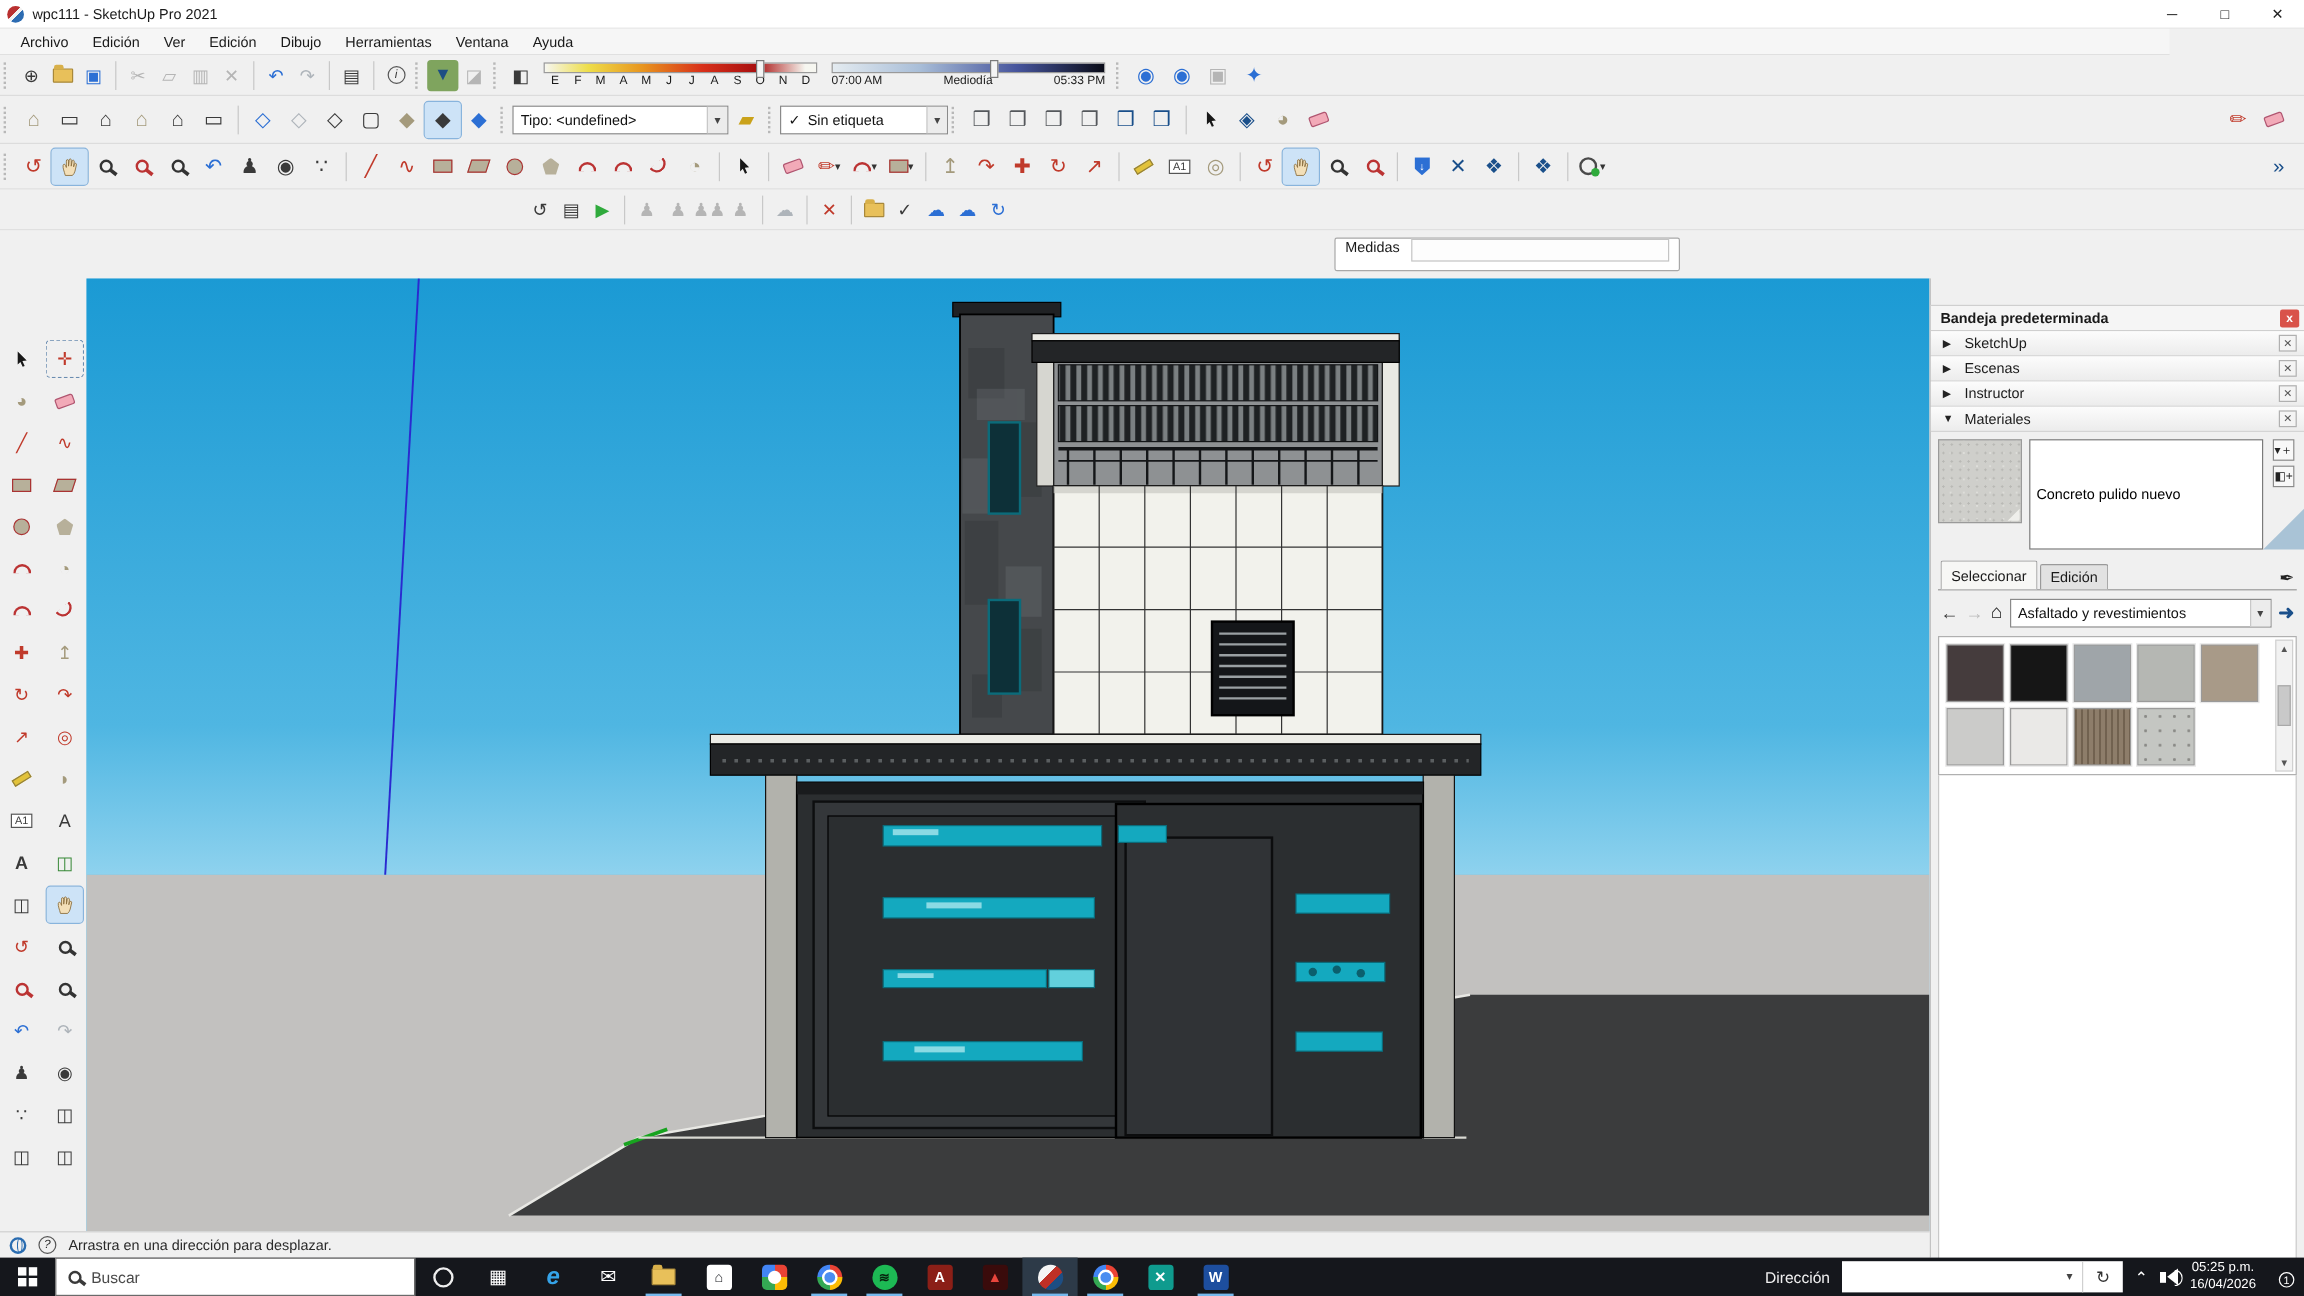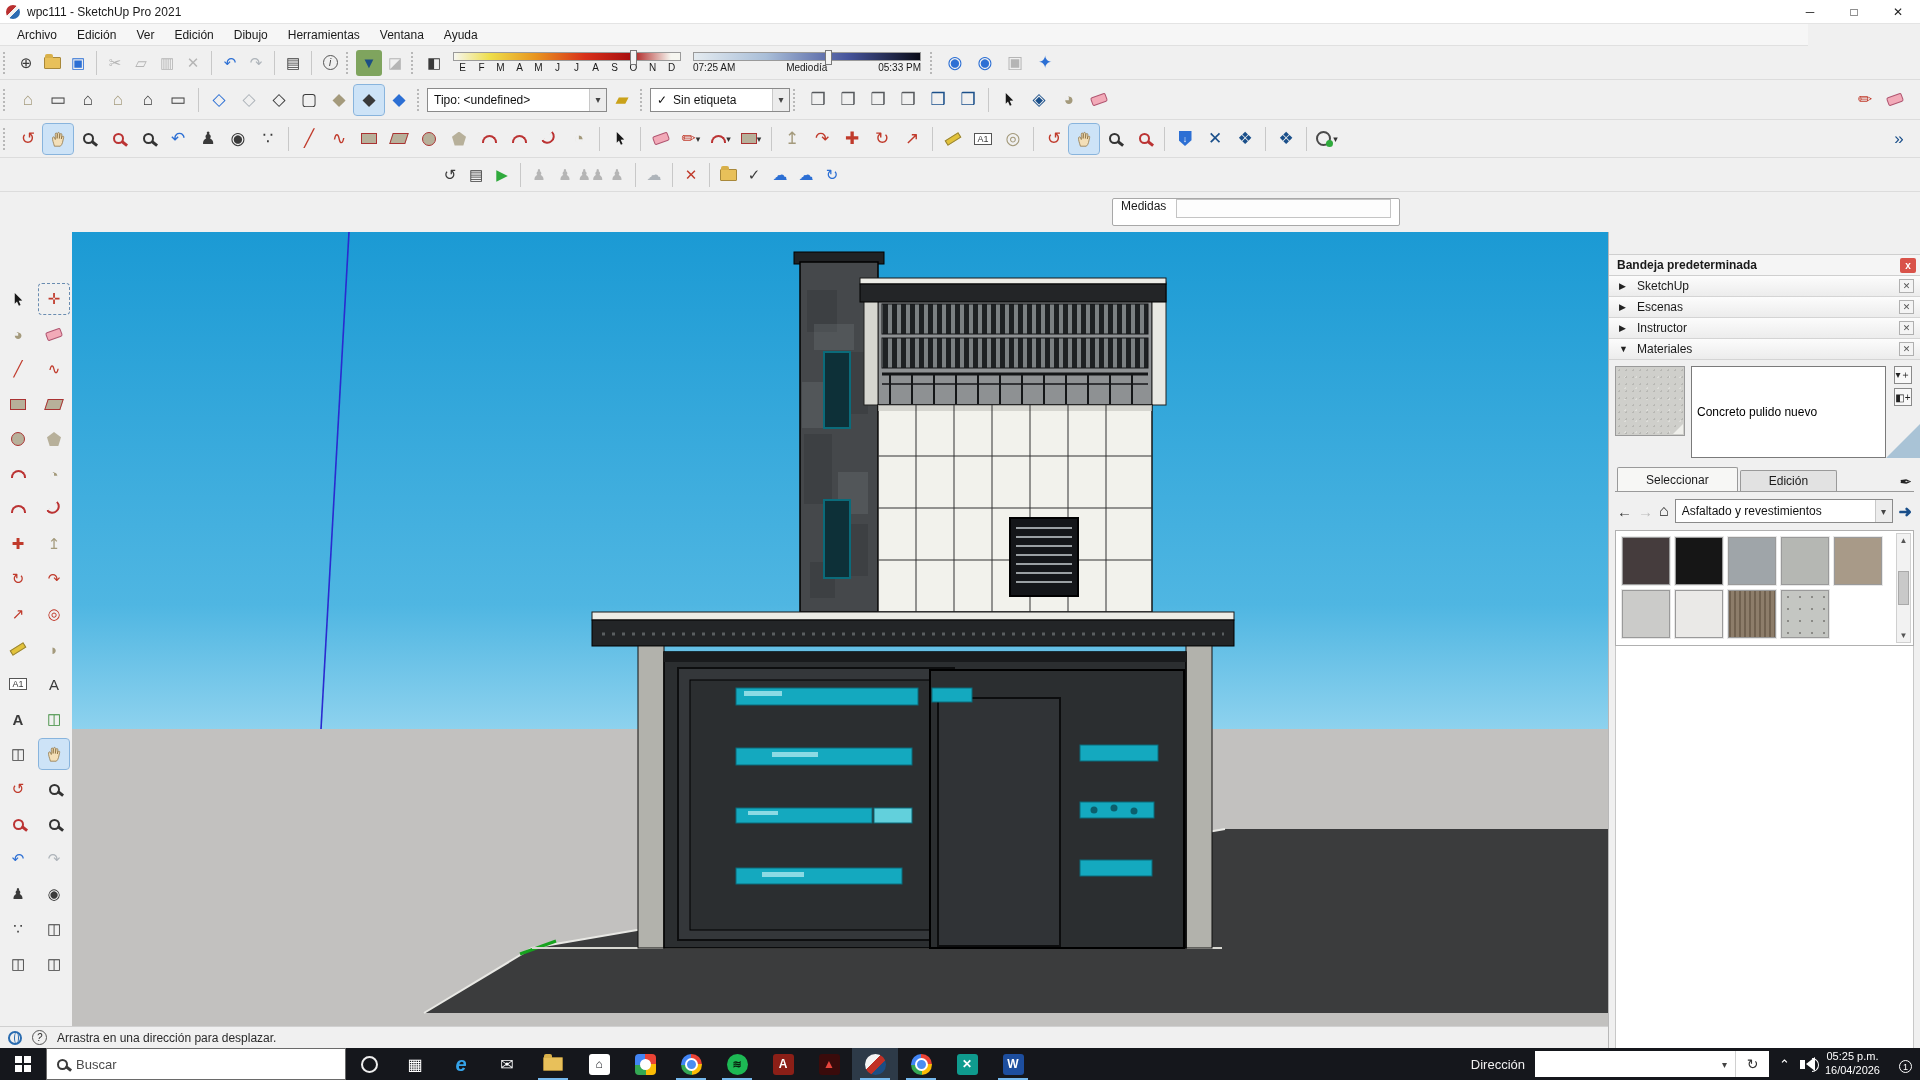--- a/index.html
+++ b/index.html
@@ -89,21 +89,21 @@
   #mat-top { display:flex; gap:6px; }
   #mat-thumb { width:70px; height:70px; border:1px solid #9a9a9a; background-color:#cfcfcb;
     background-image:radial-gradient(#b8b8b4 1px,transparent 1px),radial-gradient(#dededa 1px,transparent 1px);
     background-size:7px 7px,11px 11px; background-position:0 0,4px 5px; position:relative;}
   #mat-thumb:after { content:""; position:absolute; right:1px; bottom:1px; border-bottom:10px solid #efefeb; border-left:10px solid transparent; }
   #mat-name { flex:1; height:22px; background:#fff; border:1px solid #7a7a7a; font-size:12px; padding:16px 5px; }
   #mat-btns { display:flex; flex-direction:column; gap:4px; width:22px; align-items:center;}
   .mini-btn { width:18px; height:18px; border:1px solid #8a8a8a; background:#f8f8f8; font-size:10px; display:flex; align-items:center; justify-content:center; color:#222;}
   #sample-tri { width:0; height:0; border-bottom:34px solid #a9c3d6; border-left:34px solid transparent; margin-top:14px; }
   #tabs-row { display:flex; align-items:flex-end; margin-top:10px; padding:0 2px; height:24px; border-bottom:1px solid #9a9a9a;}
-  .tab { padding:3px 28px; border:1px solid #9a9a9a; border-bottom:none; background:#e2e2e2; font-size:12px; margin-right:2px; border-radius:2px 2px 0 0;}
+  .tab { padding:3px 8px; border:1px solid #9a9a9a; border-bottom:none; background:#e2e2e2; font-size:12px; margin-right:2px; border-radius:2px 2px 0 0;}
   .tab.active { background:#f7f7f5; height:24px; display:flex; align-items:center; }
   #dropper { margin-left:auto; font-size:15px; color:#222; transform:rotate(0deg); }
   #nav-row { display:flex; align-items:center; gap:6px; padding:7px 2px; }
   #coll-combo { flex:1; height:24px; }
   #swatch-wrap { position:relative; background:#fff; border:1px solid #b0b0b0; padding:6px; min-height:116px; }
   #swatch-grid { display:grid; grid-template-columns:repeat(5,48px); gap:5px; }
   .swatch { width:48px; height:48px; border:1px solid #9a9a9a; outline:1px solid #e8e8e8; }
   .striped { background-image:repeating-linear-gradient(90deg,rgba(90,75,58,.55) 0 2px,transparent 2px 5px); }
   .dotted-tx { background-image:radial-gradient(#8a8a86 1px,transparent 1.4px); background-size:12px 12px; }
   #sw-scroll { position:absolute; right:2px; top:2px; bottom:2px; width:15px; background:#f2f2f2; border:1px solid #d0d0d0; display:flex; flex-direction:column; align-items:center; justify-content:space-between; font-size:8px; color:#555; padding:2px 0;}
@@ -213,21 +213,21 @@
         <span class="mon">O</span>
         <span class="mon">N</span>
         <span class="mon">D</span>
     </div>
   </div>
   <div class="slider-box">
     <div id="time-track" class="slider-track">
         <div class="slider-handle" style="left:58%;"></div>
       </div>
     <div class="slider-labels">
-      <span>07:25 AM</span>
+      <span>07:00 AM</span>
         <span>Mediodía</span>
         <span>05:33 PM</span>
     </div>
   </div>
   <div class="grip"></div>
   <div class="ic blue big">◉</div>
   <div class="ic blue big">◉</div>
   <div class="ic dis big">▣</div>
   <div class="ic blue big">✦</div>
 </div>

